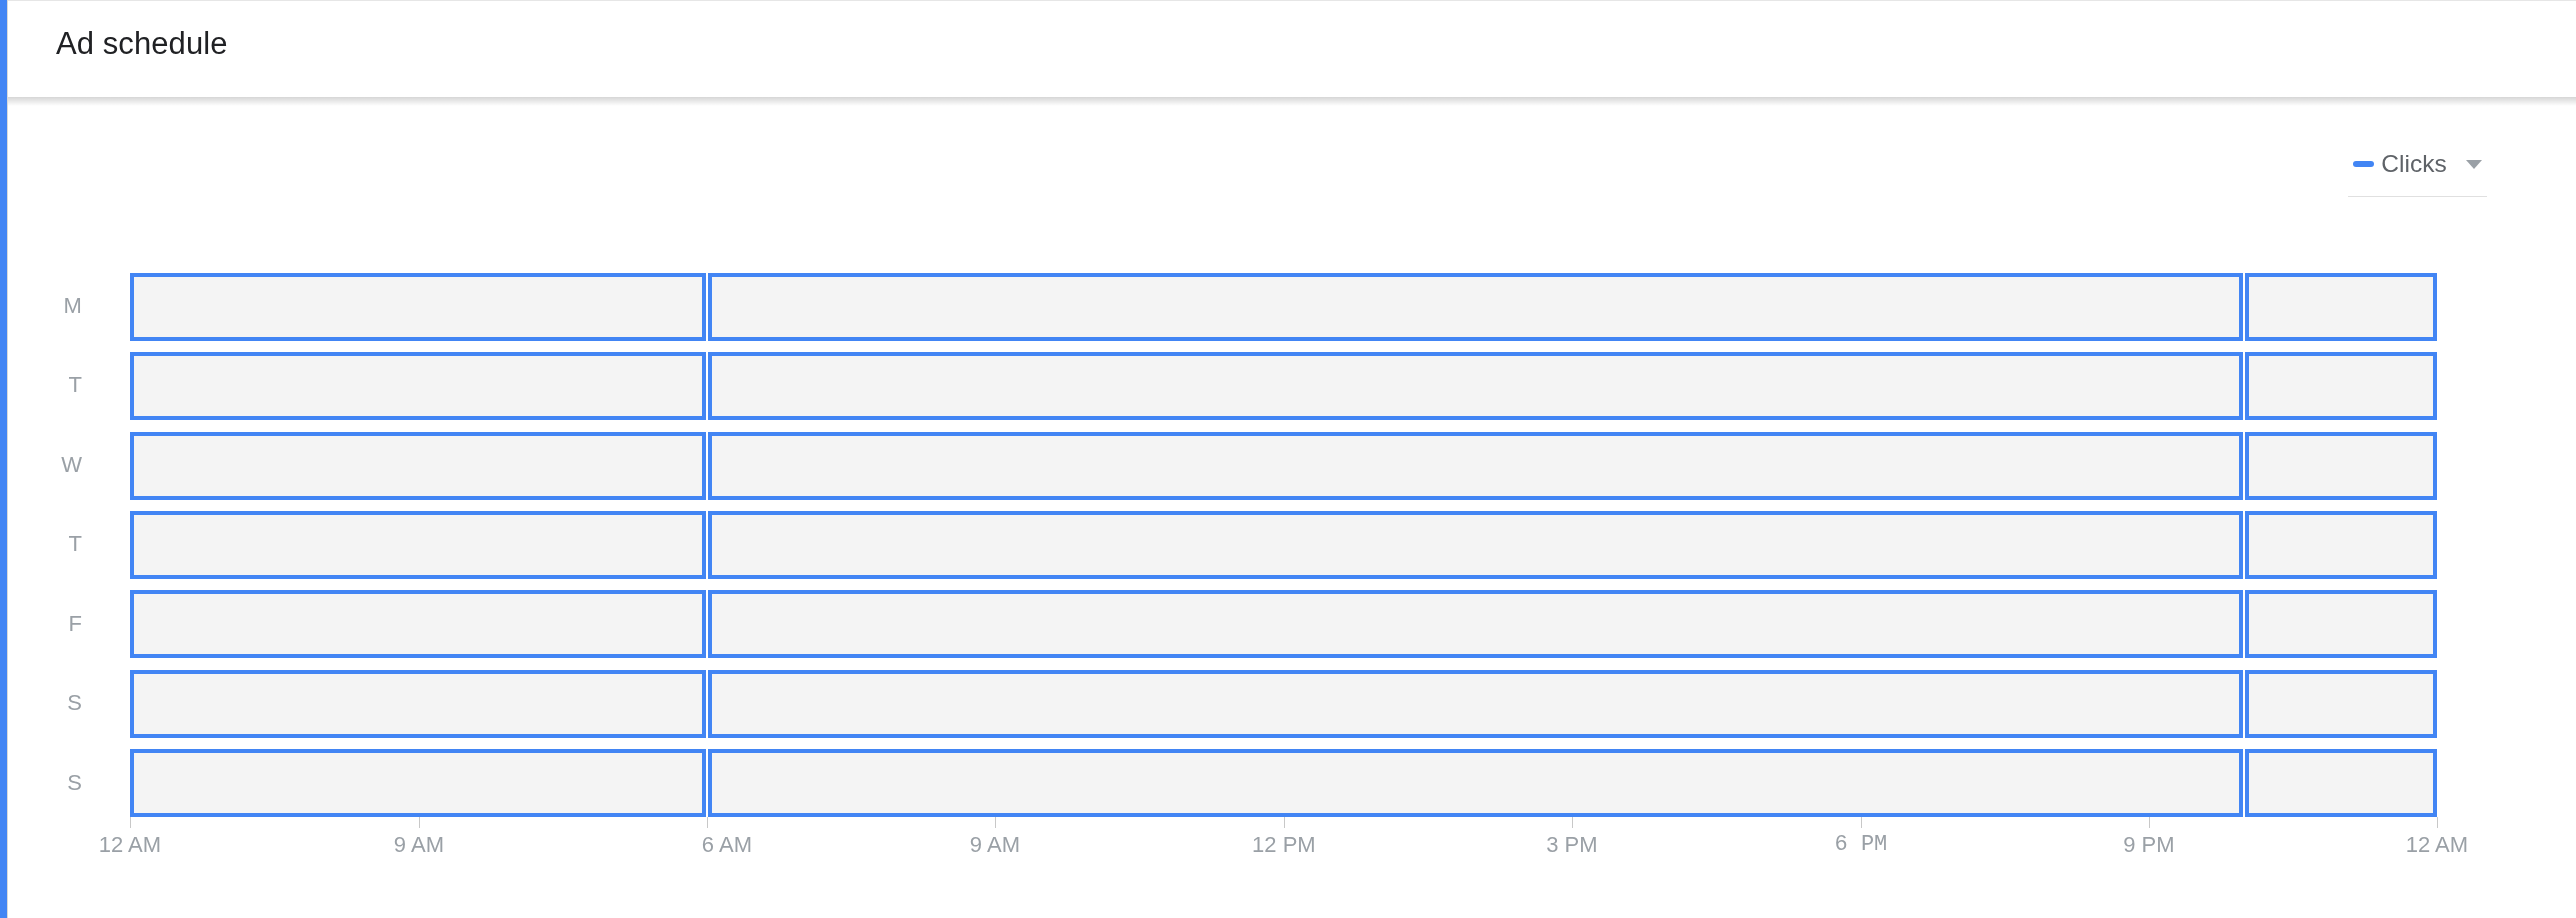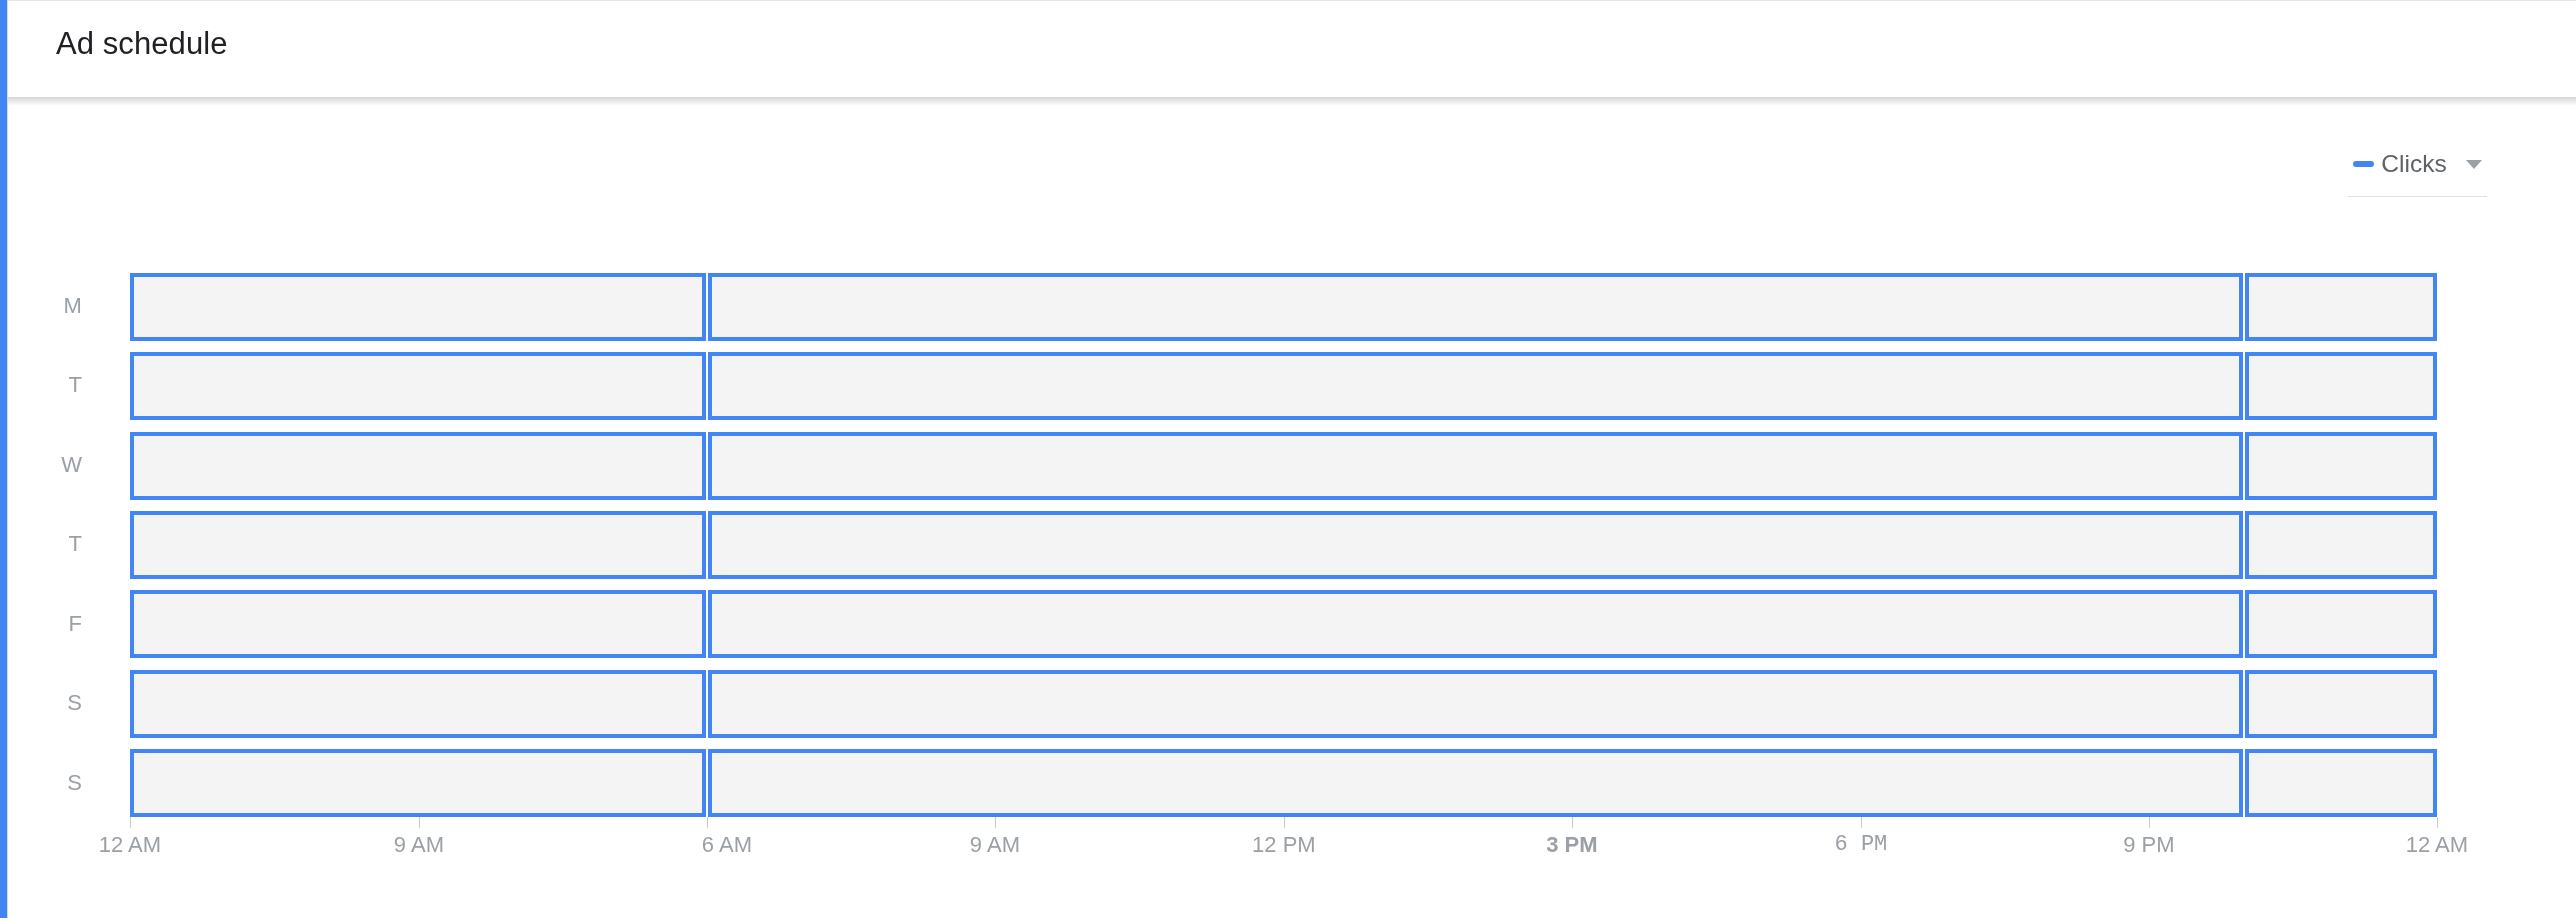--- a/index.html
+++ b/index.html
@@ -274,21 +274,21 @@
       <div class="x-label" style="left: 122px;">12 AM</div>
       <div class="x-tick" style="left: 411px;"></div>
       <div class="x-label" style="left: 411px;">9 AM</div>
       <div class="x-tick" style="left: 699px;"></div>
       <div class="x-label" style="left: 699px; margin-left: 20px;">6 AM</div>
       <div class="x-tick" style="left: 987px;"></div>
       <div class="x-label" style="left: 987px; text-align: right;">9 AM</div>
       <div class="x-tick" style="left: 1276px;"></div>
       <div class="x-label" style="left: 1276px;">12 PM</div>
       <div class="x-tick" style="left: 1564px;"></div>
-      <div class="x-label" style="left: 1564px; font-weight: bold;">3 PM</div>
+      <div class="x-label" style="left: 1564px;">3 PM</div>
       <div class="x-tick" style="left: 1853px;"></div>
       <div class="x-label" style="left: 1853px; font-family: Liberation Mono, monospace;">6 PM</div>
       <div class="x-tick" style="left: 2141px;"></div>
       <div class="x-label" style="left: 2141px;">9 PM</div>
       <div class="x-tick" style="left: 2429px;"></div>
       <div class="x-label" style="left: 2429px;">12 AM</div>
     </div>
 </div>
 
 

